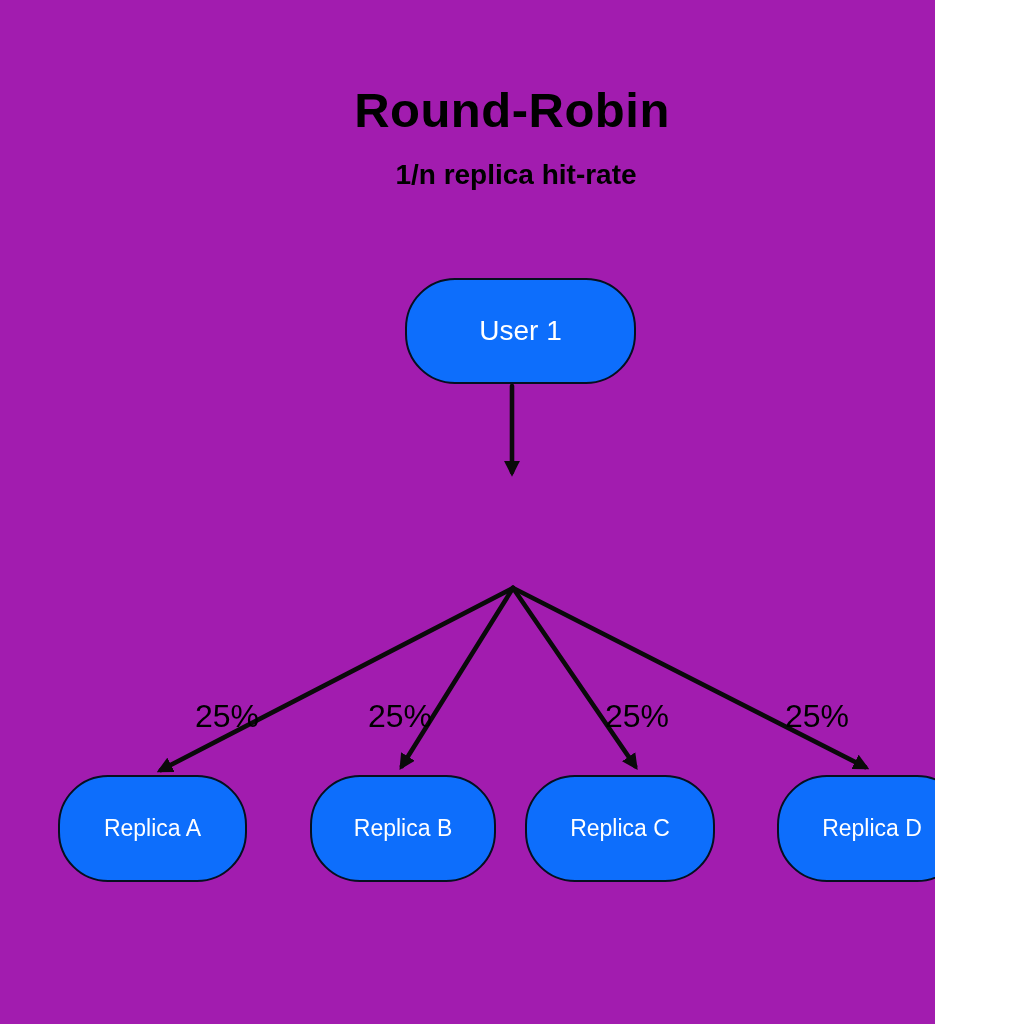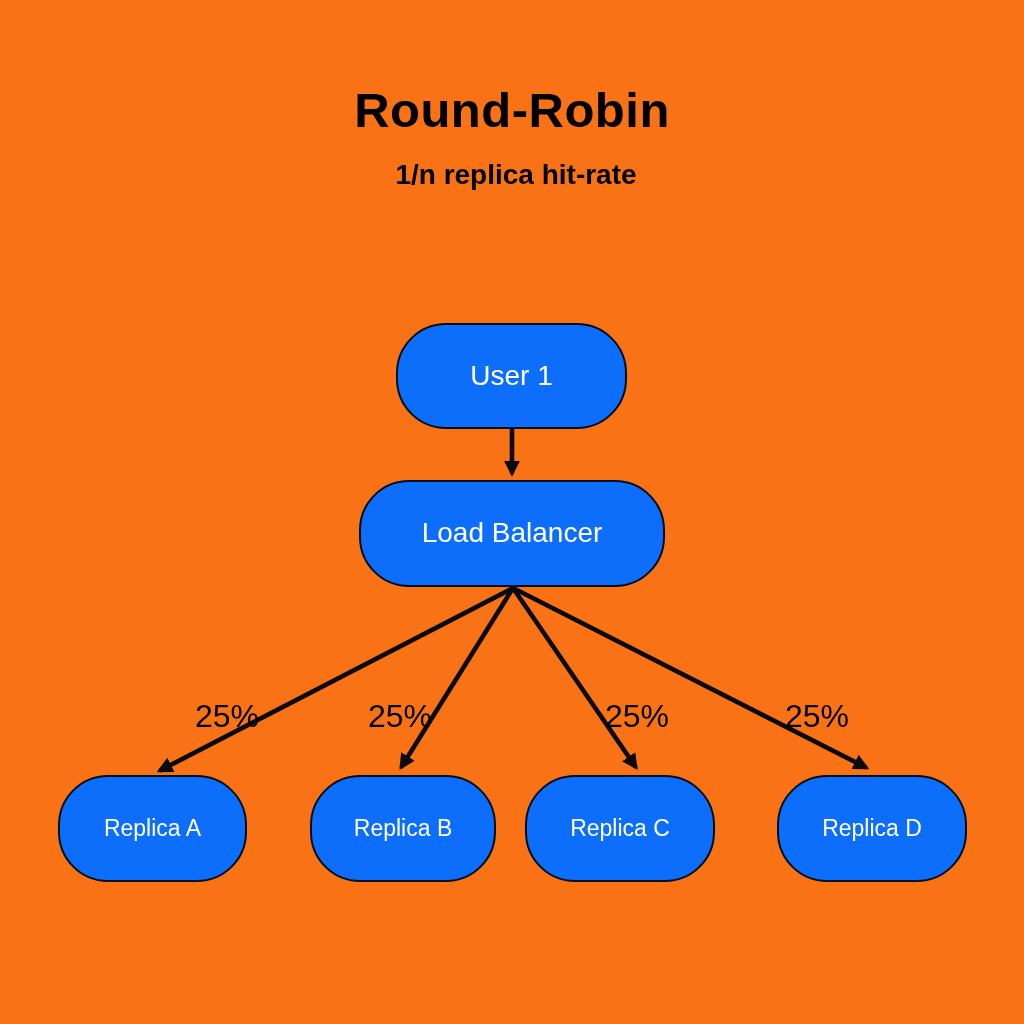--- a/index.html
+++ b/index.html
@@ -1,20 +1,20 @@
 <!DOCTYPE html>
 <html><head>
 <meta charset="utf-8">
 <style>
   html, body { margin: 0; padding: 0; background: #ffffff; }
   .canvas {
     position: relative;
-    width: 1024px;
+    width: 935px;
     height: 1024px;
-    background: #f97316;
+    background: #a21caf;
     font-family: "Liberation Sans", sans-serif;
     overflow: hidden;
   }
   .title {
     position: absolute;
     left: 0; top: 82px;
     width: 1024px;
     margin: 0;
     text-align: center;
     font-size: 49px;
@@ -56,21 +56,21 @@
   .node.big { font-size: 28px; }
   .node.small { font-size: 23px; }
   .edge-label {
     position: absolute;
     transform: translateX(-50%);
     font-size: 32px;
     color: #000000;
     white-space: nowrap;
   }
   
-  #node-user-1        { left: 396px; top: 278px; width: 231px; height: 106px; margin-top: 45px; }
+  #node-user-1        { left: 405px; top: 278px; width: 231px; height: 106px; }
   #node-load-balancer { left: 359px; top: 480px; width: 306px; height: 107px; }
   #node-replica-a     { left:  58px; top: 775px; width: 189px; height: 107px; }
   #node-replica-b     { left: 310px; top: 775px; width: 186px; height: 107px; }
   #node-replica-c     { left: 525px; top: 775px; width: 190px; height: 107px; }
   #node-replica-d     { left: 777px; top: 775px; width: 190px; height: 107px; }
   
   #edge-label-a { left: 227px; top: 698px; }
   #edge-label-b { left: 400px; top: 698px; }
   #edge-label-c { left: 637px; top: 698px; }
   #edge-label-d { left: 817px; top: 698px; }
@@ -93,23 +93,20 @@
     <line x1="513" y1="588" x2="161" y2="770" marker-end="url(#arrowhead)"></line>
     <line x1="513" y1="588" x2="402" y2="766" marker-end="url(#arrowhead)"></line>
     <line x1="513" y1="588" x2="635" y2="766" marker-end="url(#arrowhead)"></line>
     <line x1="513" y1="588" x2="865" y2="767" marker-end="url(#arrowhead)"></line>
   </svg>
 
   <div class="node big" id="node-user-1">
     <span>User 1</span>
   </div>
 
-  <div class="node big" id="node-load-balancer">
-    <span>Load Balancer</span>
-  </div>
 
   <div class="node small" id="node-replica-a">
     <span>Replica A</span>
   </div>
 
   <div class="node small" id="node-replica-b">
     <span>Replica B</span>
   </div>
 
   <div class="node small" id="node-replica-c">

